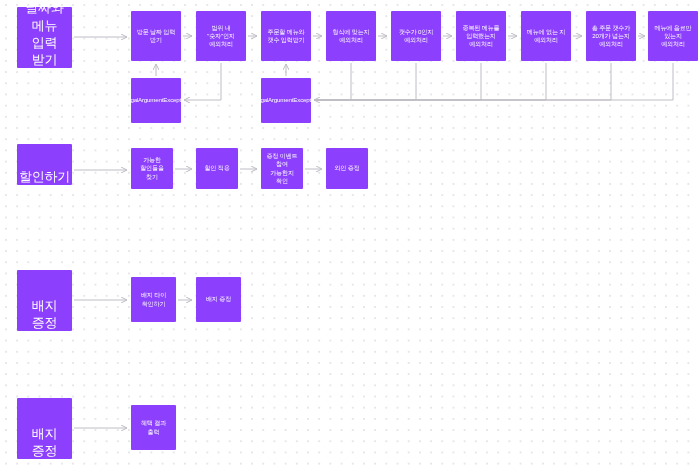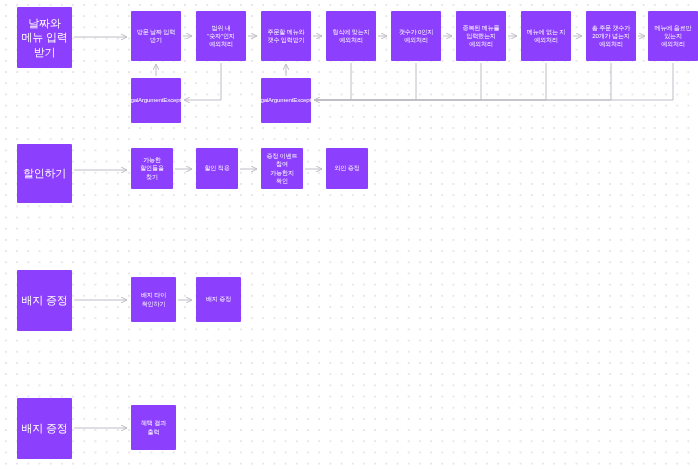--- a/index.html
+++ b/index.html
@@ -40,21 +40,21 @@
     line-height: 1.32;
     letter-spacing: -0.2px;
     word-break: keep-all;
     overflow: hidden;
     border-radius: 1px;
   }
   .node-label {
     display: block;
     padding: 0 4px;
   }
-  .n-big { font-size: 11px; }
+  .n-big { font-size: 13px; align-items: flex-end; }
   .n-std { font-size: 6.1px; }
   .n-exc { font-size: 6.2px; }
 </style>
 </head>
 <body>
 
 <div id="canvas">
   <svg id="edge-layer" viewBox="0 0 698 469">
       <defs>
         <marker id="arrowhead" markerWidth="7" markerHeight="6" refX="6" refY="3" orient="auto" markerUnits="userSpaceOnUse">
@@ -117,21 +117,21 @@
       </div>
       <div class="node n-std" style="left: 648px; top: 11px; width: 50px; height: 50px; background: rgb(140, 63, 252); color: rgb(255, 255, 255);">
         <span class="node-label">메뉴에 음료만 있는지 예외처리</span>
       </div>
       <div class="node n-exc" style="left: 131px; top: 78px; width: 50px; height: 45px; background: rgb(140, 63, 252); color: rgb(255, 255, 255);">
         <span class="node-label">IllegalArgumentException</span>
       </div>
       <div class="node n-exc" style="left: 261px; top: 78px; width: 50px; height: 45px; background: rgb(140, 63, 252); color: rgb(255, 255, 255);">
         <span class="node-label">IllegalArgumentException</span>
       </div>
-      <div class="node n-big" style="left: 17px; top: 144px; width: 55px; height: 59px; background: rgb(140, 63, 252); color: rgb(255, 255, 255);">
+      <div class="node n-big" style="left: 17px; top: 144px; width: 55px; height: 41px; background: rgb(140, 63, 252); color: rgb(255, 255, 255);">
         <span class="node-label">할인하기</span>
       </div>
       <div class="node n-std" style="left: 131px; top: 148px; width: 42px; height: 41px; background: rgb(140, 63, 252); color: rgb(255, 255, 255);">
         <span class="node-label">가능한 할인들을 찾기</span>
       </div>
       <div class="node n-std" style="left: 196px; top: 148px; width: 42px; height: 41px; background: rgb(140, 63, 252); color: rgb(255, 255, 255);">
         <span class="node-label">할인 적용</span>
       </div>
       <div class="node n-std" style="left: 261px; top: 148px; width: 42px; height: 41px; background: rgb(140, 63, 252); color: rgb(255, 255, 255);">
         <span class="node-label">증정 이벤트 참여 가능한지 확인</span>

